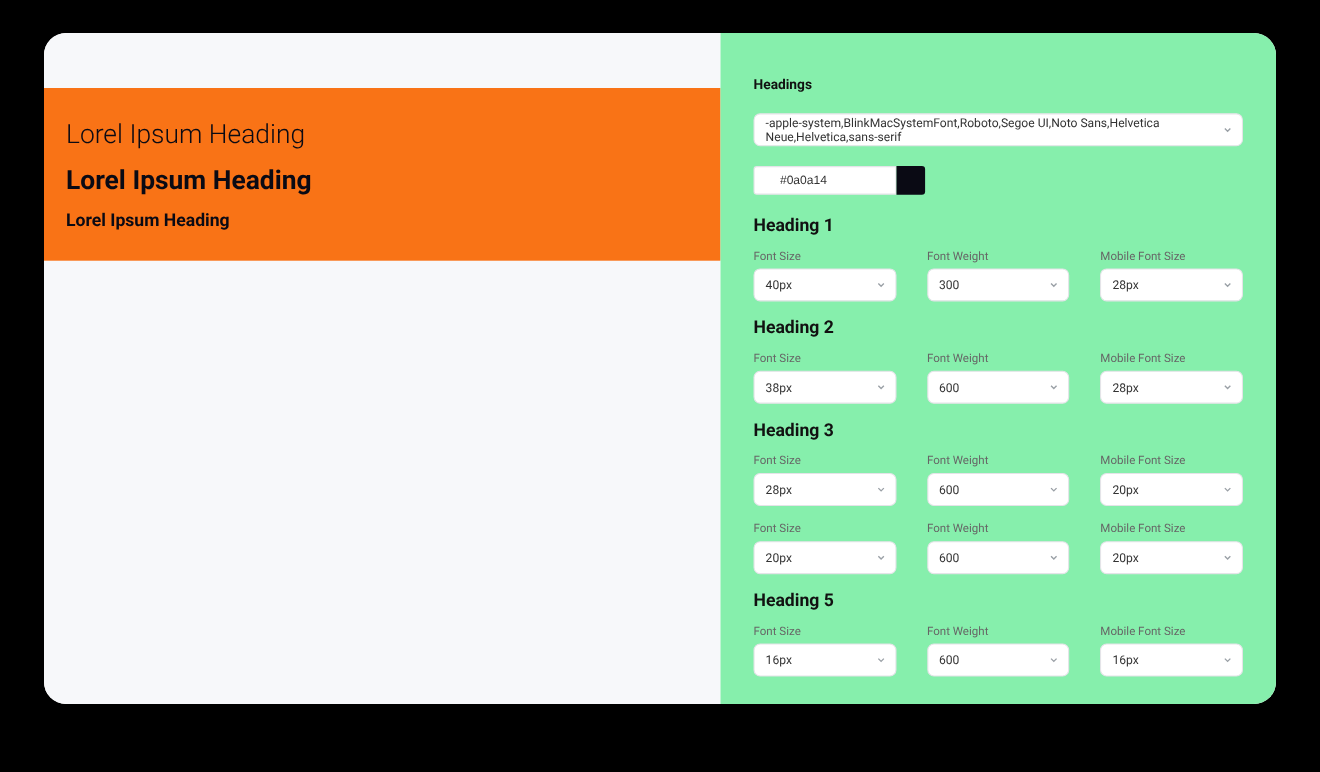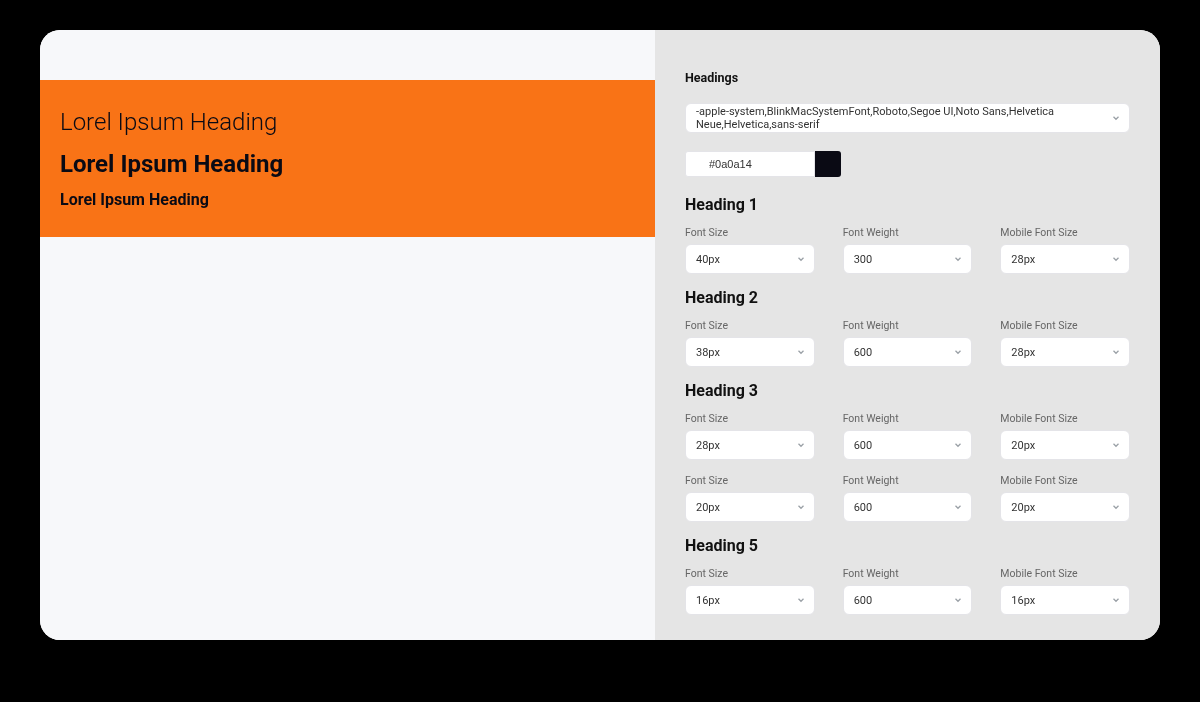--- a/index.html
+++ b/index.html
@@ -48,21 +48,21 @@
     margin-bottom: 12px;
   }
   .preview-card .h3 {
     font-size: 16px;
     font-weight: 700;
     color: #0a0a14;
   }
 
   .settings-pane {
     flex: 1;
-    background: #e5e5e5;
+    background: #86efac;
     padding: 40px 30px 20px 30px;
     overflow-y: auto;
     font-size: 11px;
     color: #111;
   }
   .settings-pane h4.section-title {
     font-size: 12.5px;
     font-weight: 700;
     margin-bottom: 18px;
   }

